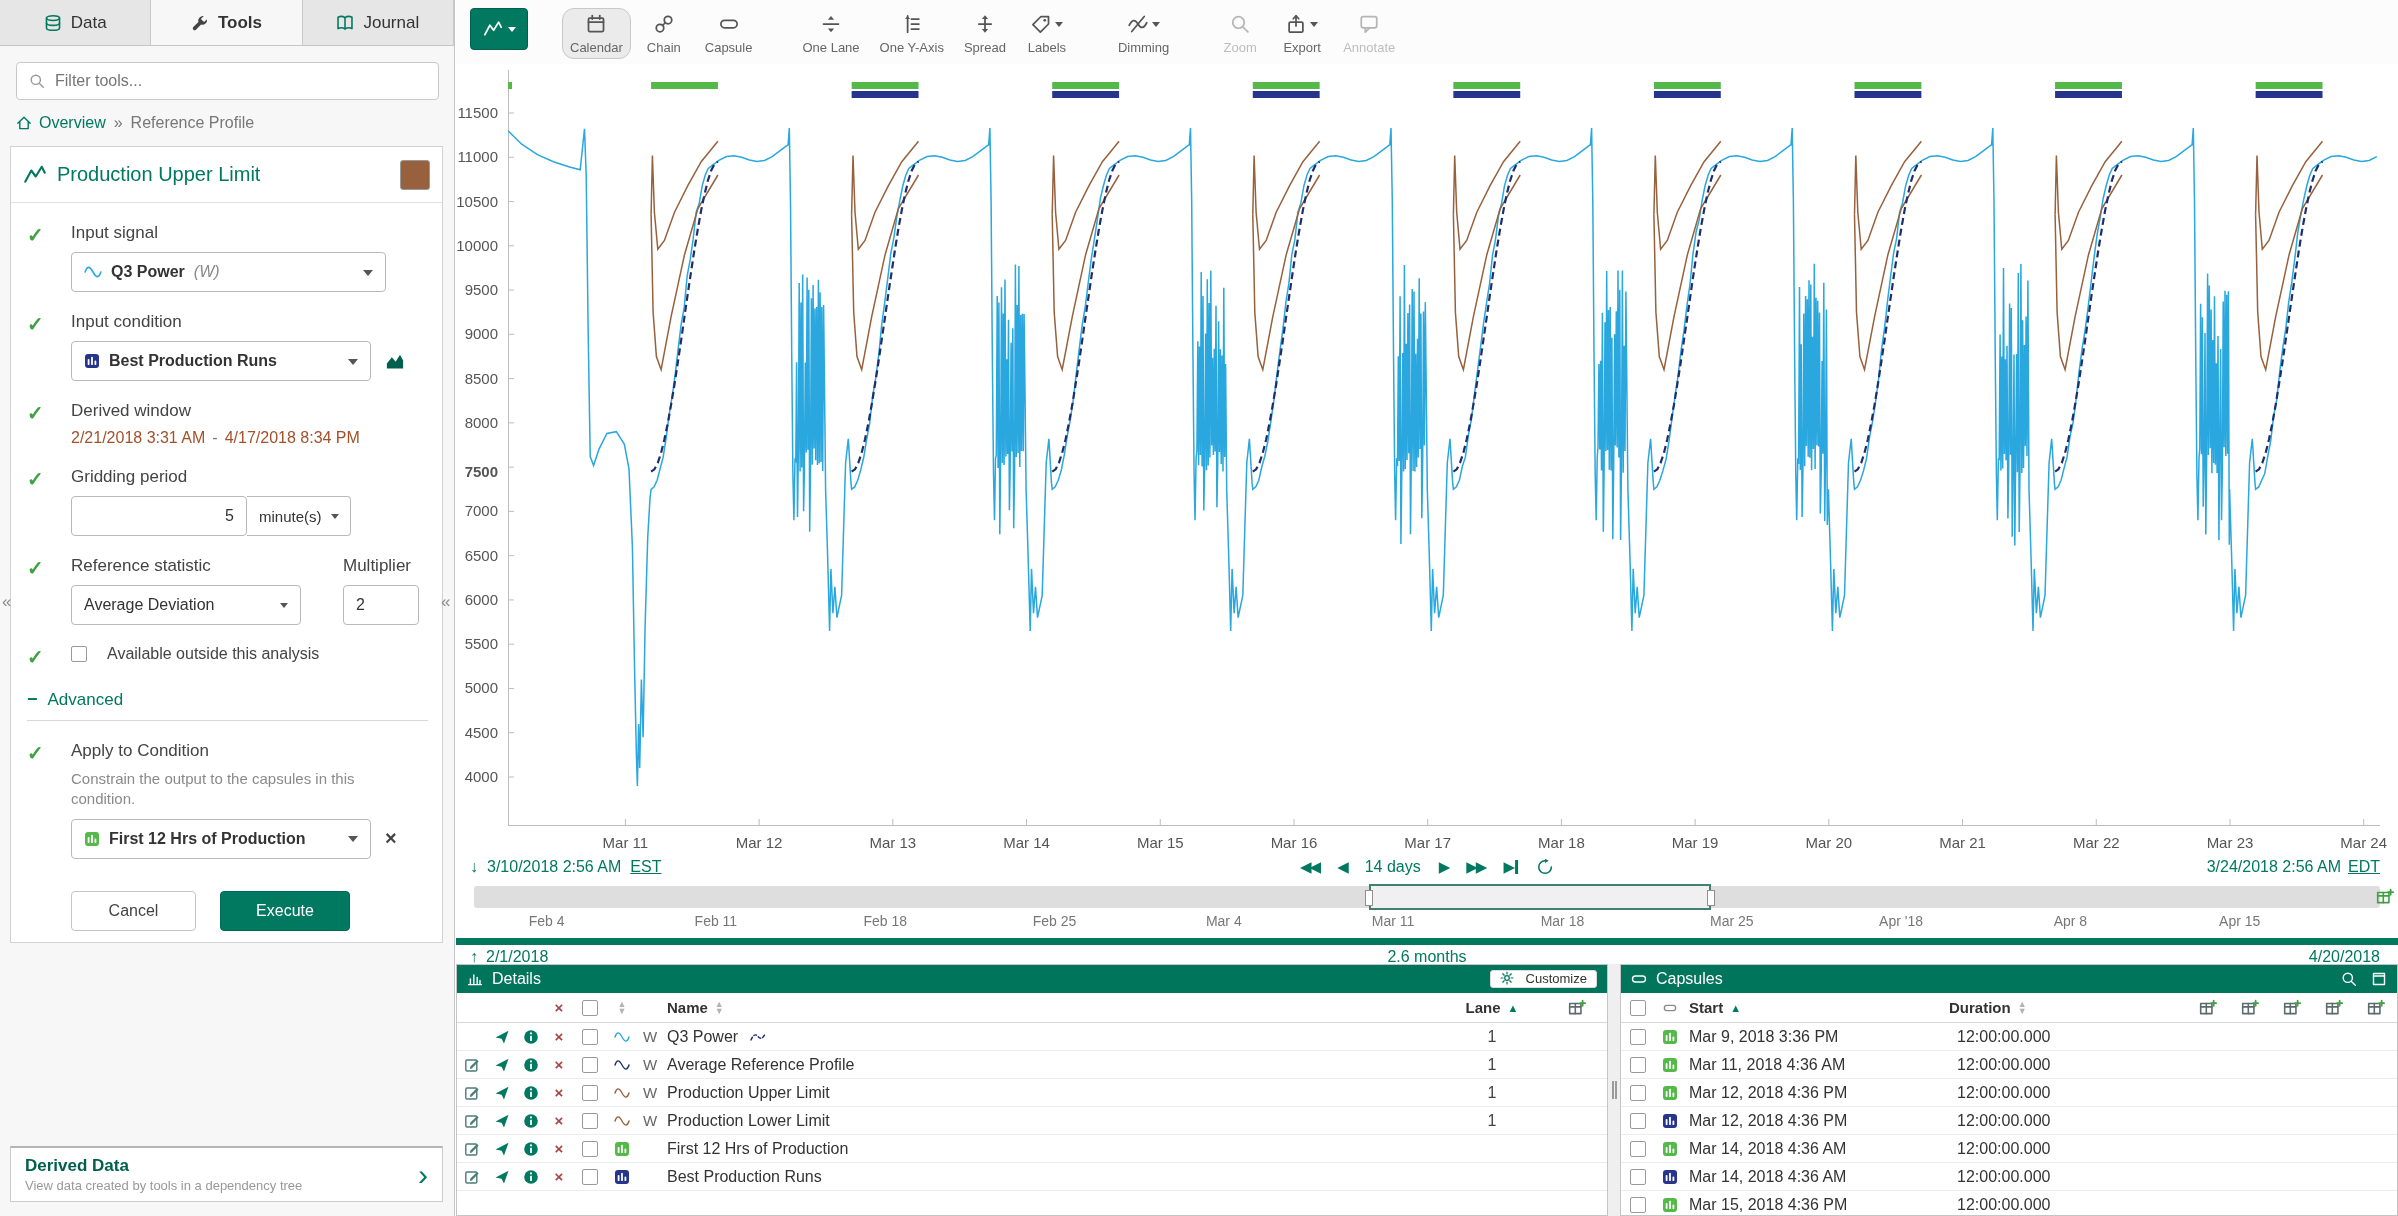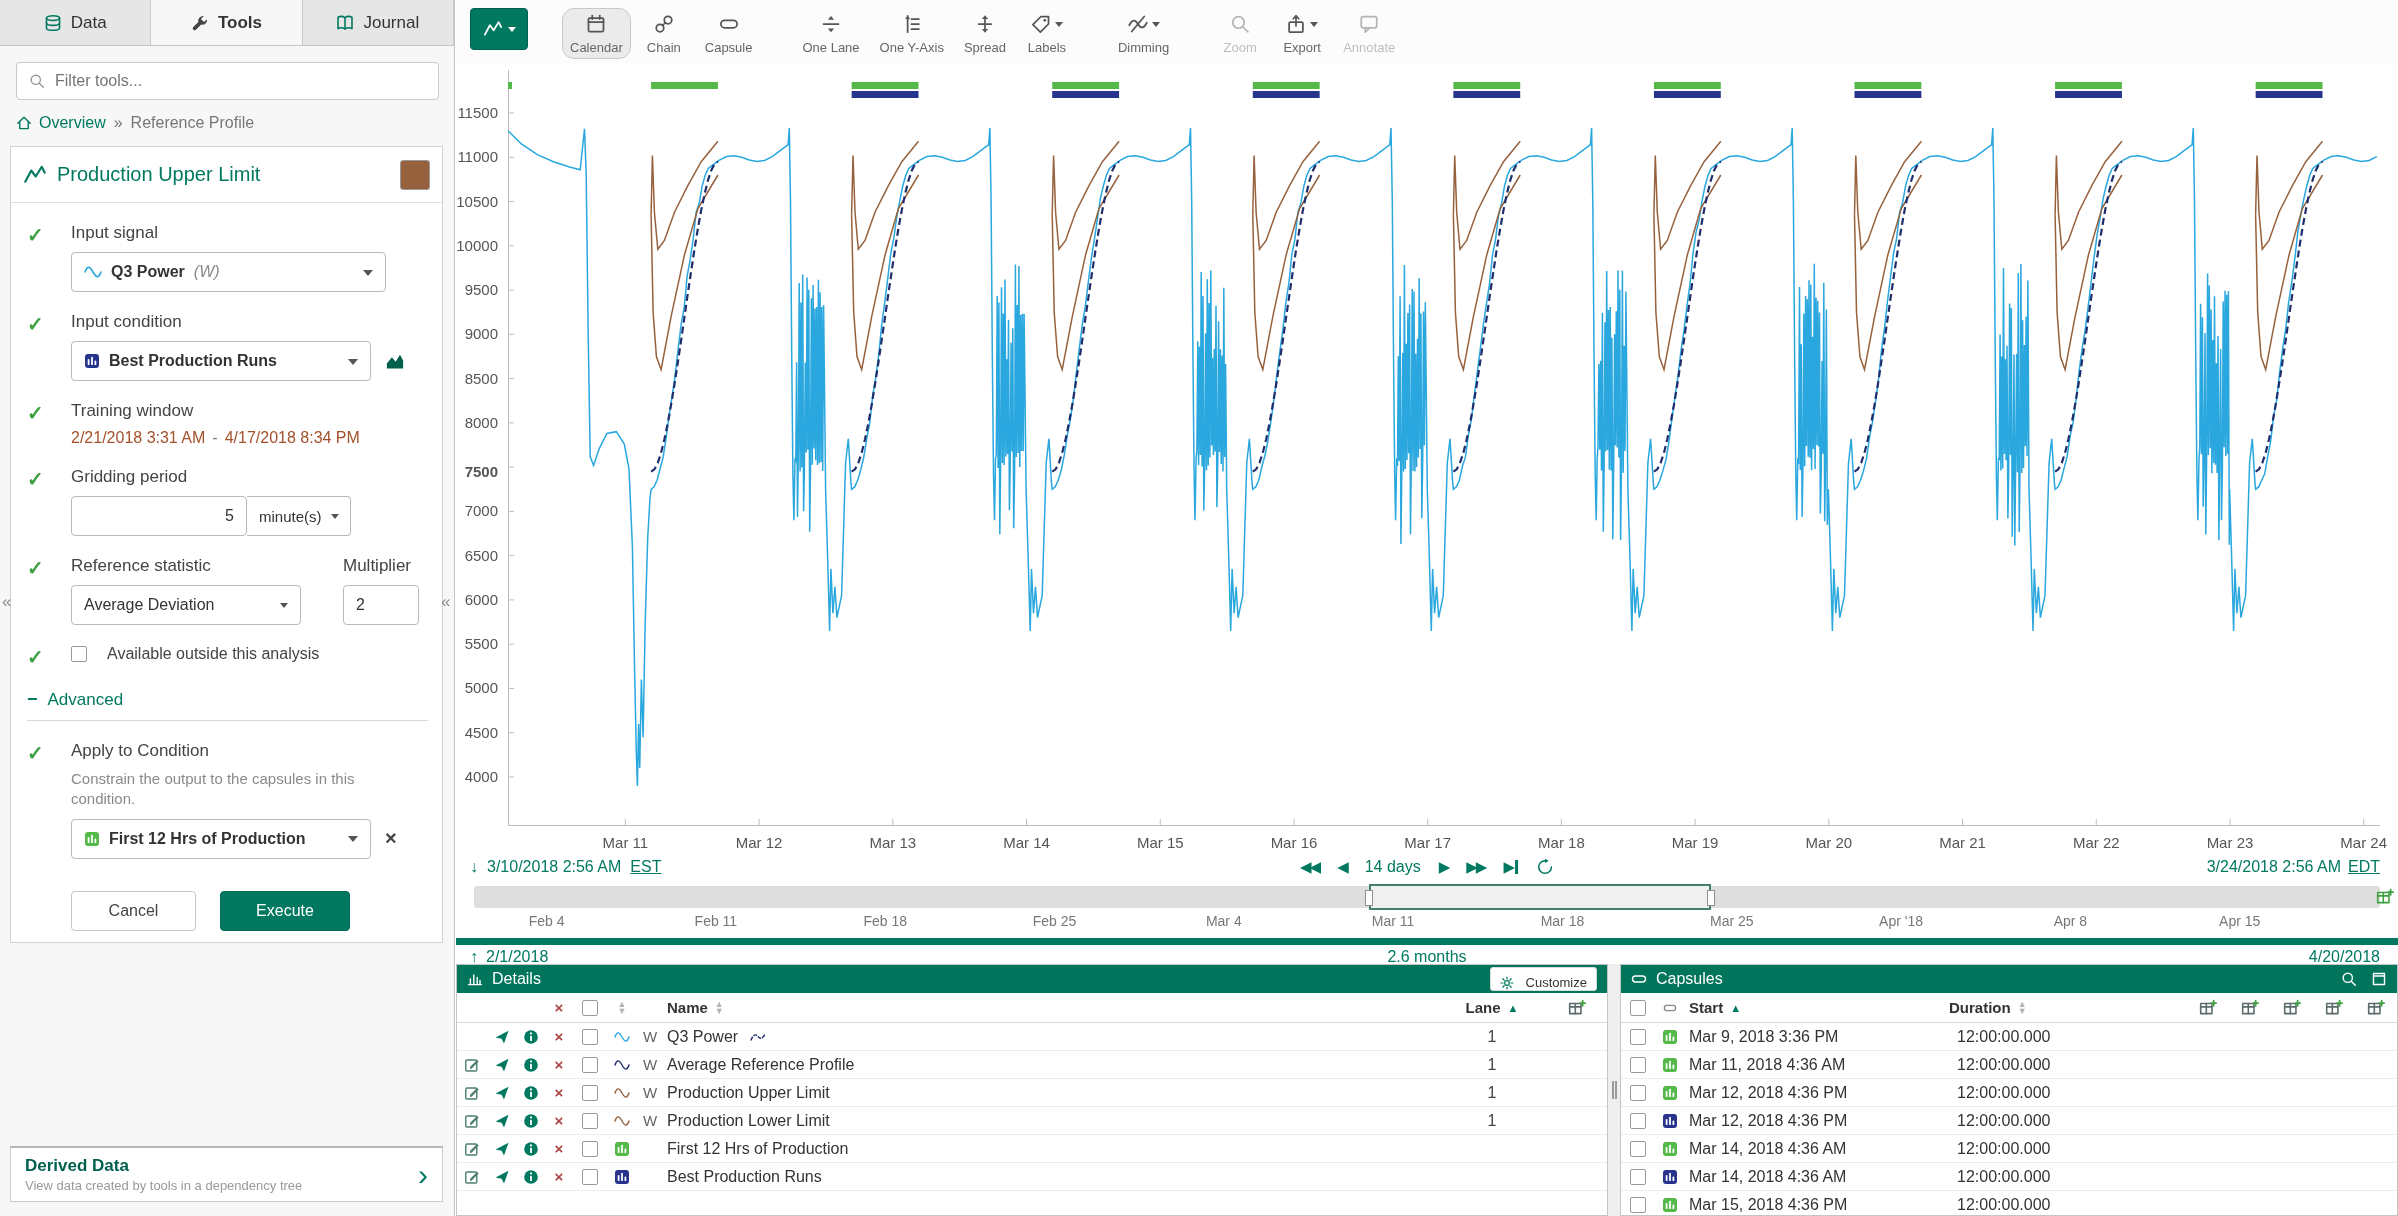--- a/index.html
+++ b/index.html
@@ -90,21 +90,21 @@
 #rangerow .rl{position:absolute;left:14px;display:flex;gap:8px}
 #rangerow .rc{position:absolute;left:50%;transform:translateX(-50%)}
 #rangerow .rr{position:absolute;right:18px}
 
 .panel{position:absolute;top:964px;bottom:0;background:#fff;border:1px solid #c5c5c5;overflow:hidden}
 #details{left:456px;width:1152px}
 #capsules{left:1620px;width:778px}
 #splitter{position:absolute;left:1608px;width:12px;top:964px;bottom:0;background:#efefef;display:flex;align-items:center;justify-content:center;cursor:col-resize}
 #splitter span{display:block;width:5px;height:18px;border-left:2px solid #9a9a9a;border-right:2px solid #9a9a9a}
 .phead{height:28px;background:#00755C;color:#fff;display:flex;align-items:center;gap:9px;padding:0 10px;font-size:16px}
-.customize{margin-left:auto;height:24px;background:#fff;border:1px solid #ddd;border-radius:3px;color:#333;font-size:13px;display:flex;align-items:flex-end;gap:12px;padding:0 9px;cursor:pointer}
+.customize{margin-left:auto;height:18px;background:#fff;border:1px solid #ddd;border-radius:3px;color:#333;font-size:13px;display:flex;align-items:flex-start;gap:12px;padding:0 9px;cursor:pointer}
 .phicons{margin-left:auto;display:flex;gap:14px;align-items:center}
 .phicons .ic{cursor:pointer}
 .thead{height:30px;display:flex;align-items:center;border-bottom:1px solid #d8d8d8;font-size:15px;color:#333;font-weight:bold;background:#fff}
 .trow{height:28px;display:flex;align-items:center;border-bottom:1px solid #ececec;font-size:16px;color:#333}
 .tc{display:flex;align-items:center;justify-content:center;height:100%}
 .w26{width:26px}.w28c{width:28px}.w30c{width:30px}.w34{width:34px}.w60{width:60px}.w110{width:110px}.w250{width:250px}
 .tc.flex{flex:1;justify-content:flex-start;padding-left:4px}
 .axis{color:#666;font-size:15px}
 .xcol{color:#A94442;font-weight:bold;font-size:15px;cursor:pointer}
 .xcol::before{content:"×"}
@@ -221,21 +221,21 @@
           <span class="ic ic20" style="color:#00604d;cursor:pointer">
               <svg viewBox="0 0 16 16" fill="none" stroke="currentColor" stroke-width="1.4" stroke-linecap="round" stroke-linejoin="round">
                 <path d="M1.5 14 V10 L5.5 5 L8.5 8.5 L12 3 L14.5 7.5 V14 Z" fill="currentColor" stroke="none"></path>
               </svg>
             </span>
         </div>
       </div>
 
       <div class="frow">
         <span class="chk"></span>
-        <div class="flabel">Training window</div>
+        <div class="flabel">Derived window</div>
         <div class="dates">
           <span>2/21/2018 3:31 AM</span><span class="dsep">-</span><span>4/17/2018 8:34 PM</span>
         </div>
       </div>
 
       <div class="frow">
         <span class="chk"></span>
         <div class="flabel">Gridding period</div>
         <div class="fctrl" style="gap:0">
           <input class="ninput w176" value="5" style="">

